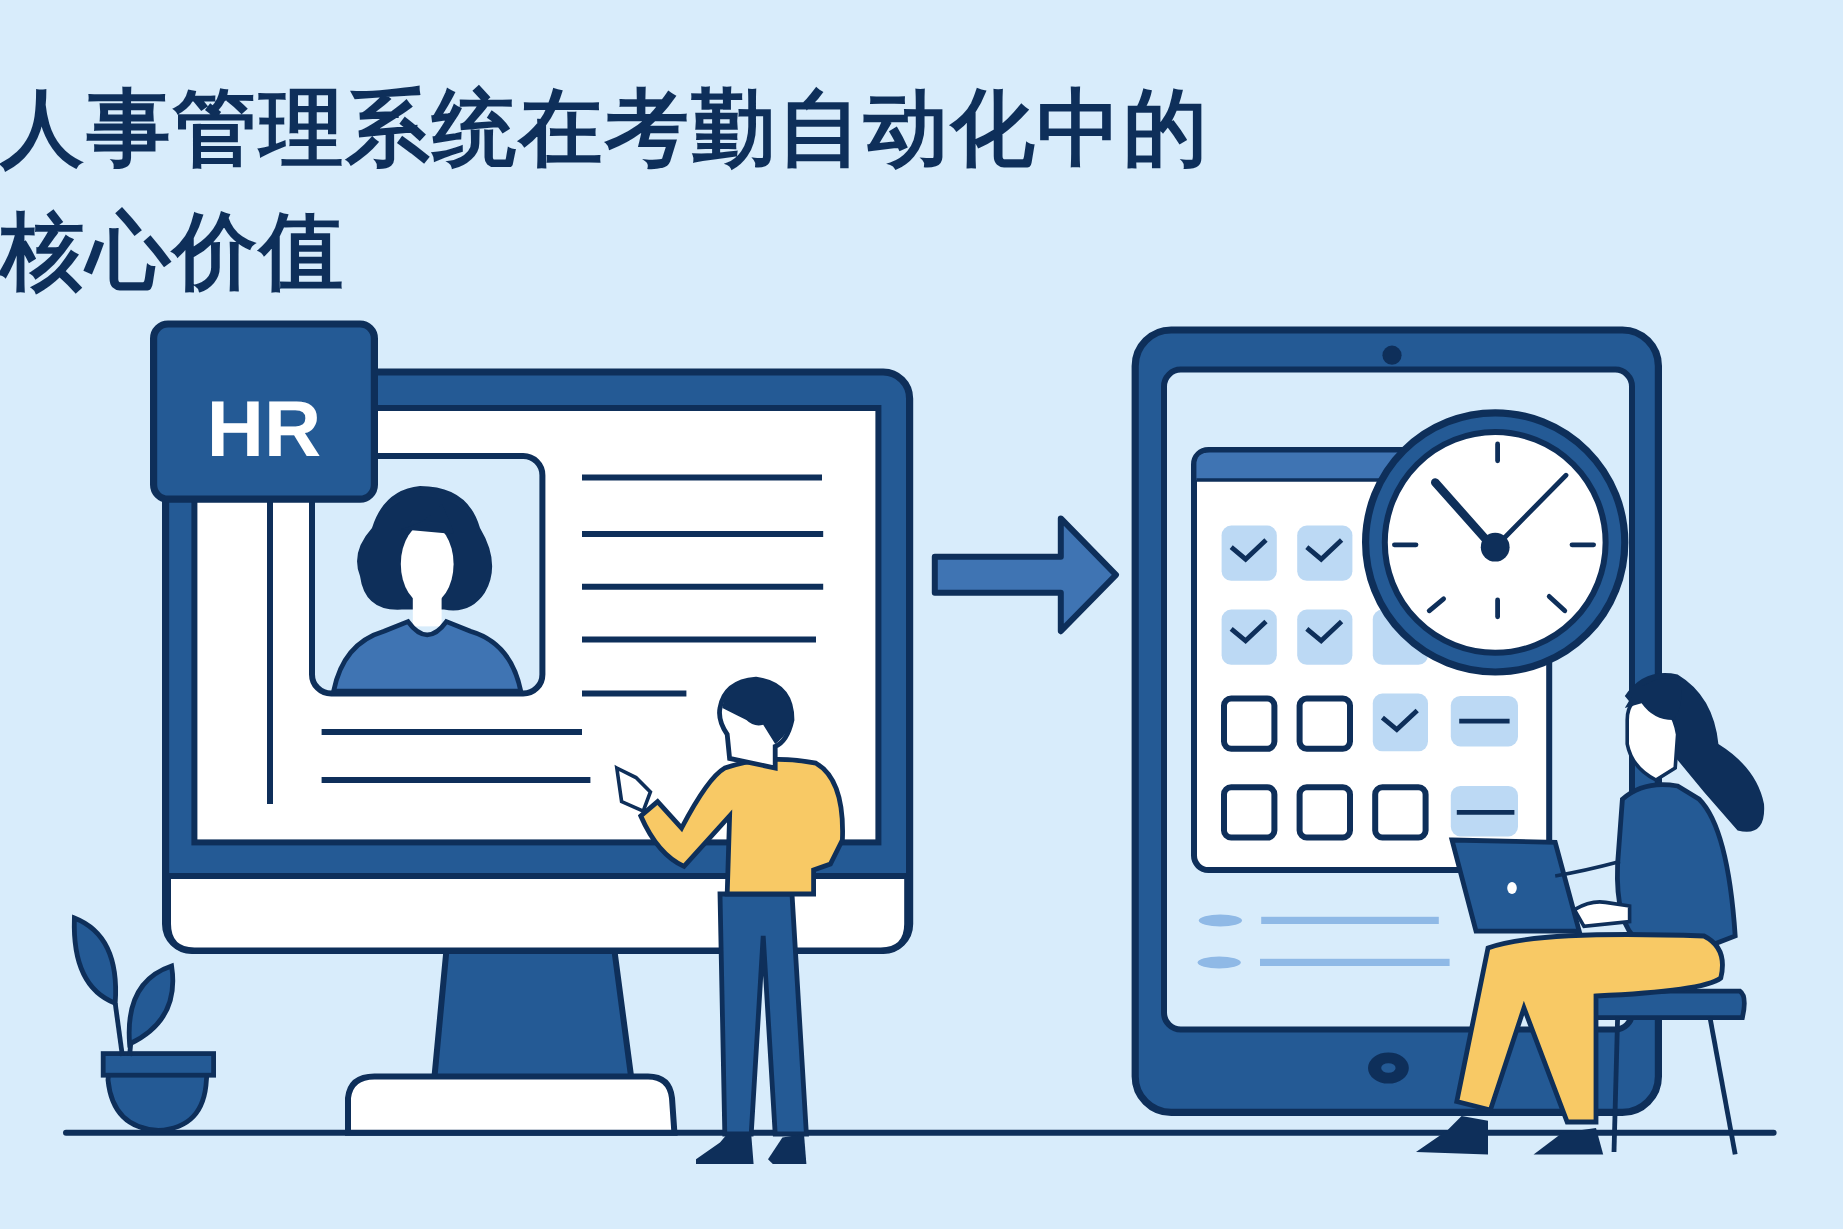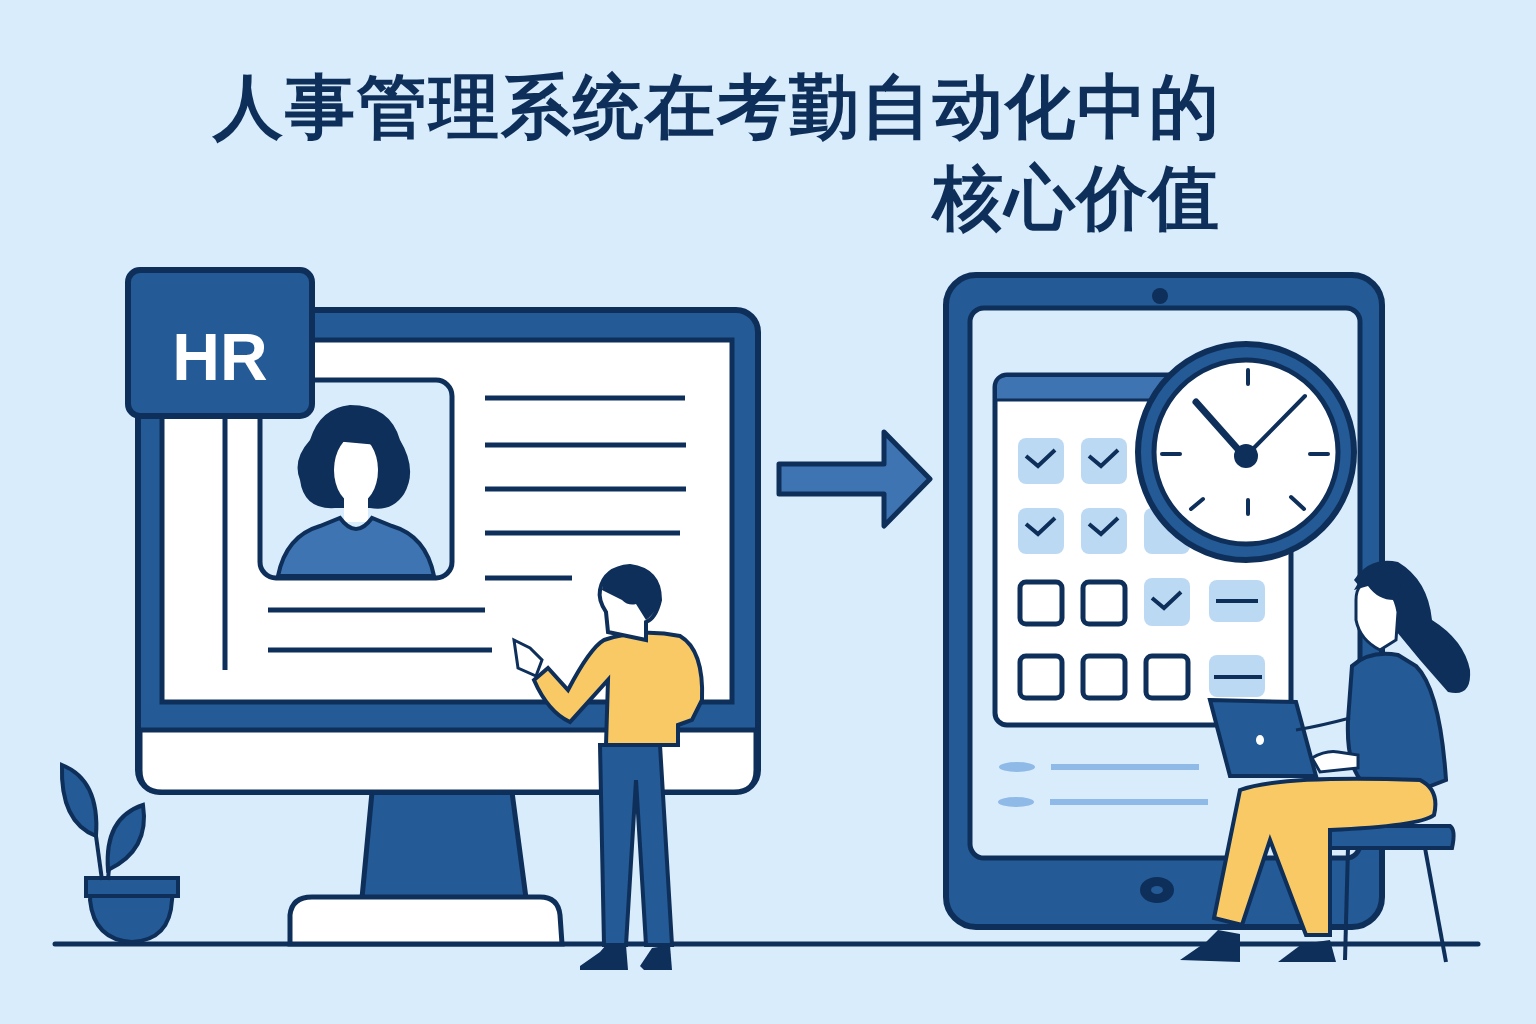--- a/index.html
+++ b/index.html
@@ -1,19 +1,19 @@
 <!DOCTYPE html>
 <html><head>
 <meta charset="utf-8">
 <style>
   html,body{margin:0;padding:0;}
   body{width:1536px;height:1024px;background:#d8ecfb;position:relative;overflow:hidden;font-family:"DejaVu Sans",sans-serif;}
-  .title{position:absolute;left:0;width:1221px;text-align:right;color:#0e2f5a;font-weight:bold;letter-spacing:2px;}
+  .title{position:absolute;left:0;width:1221px;text-align:left;color:#0e2f5a;font-weight:bold;letter-spacing:2px;}
   .t1{top:62px;font-size:70px;line-height:90px;}
-  .t2{top:153px;font-size:70px;line-height:90px;}
+  .t2{top:164px;font-size:70px;line-height:90px;}
   svg.scene{position:absolute;left:0;top:0;}
   .hr-text{font-family:"Liberation Sans",sans-serif;font-weight:bold;font-size:66px;fill:#ffffff;}
 </style>
 </head>
 <body>
 
 <div class="title t1">人事管理系统在考勤自动化中的</div>
 <div class="title t2">核心价值</div>
 
 <svg class="scene" width="1536" height="1024" viewBox="0 0 1536 1024">

